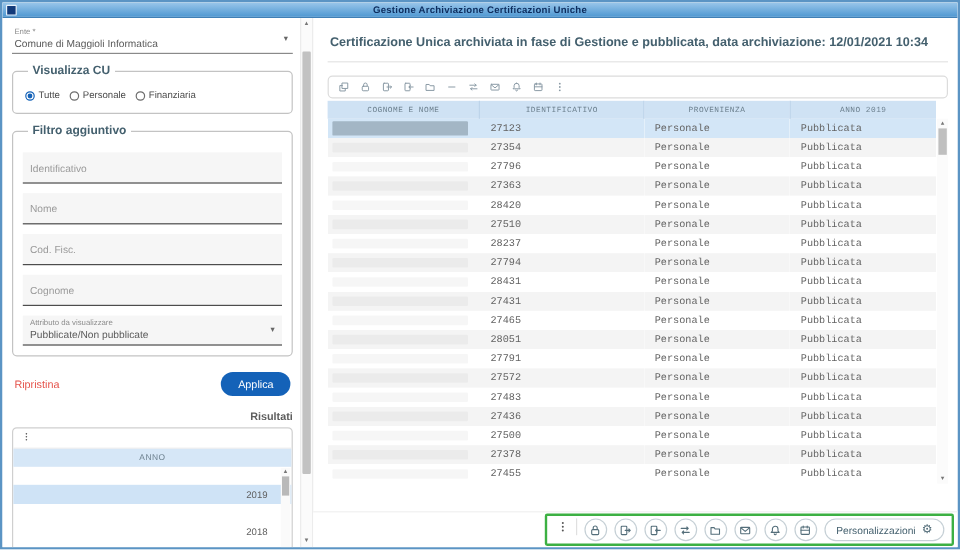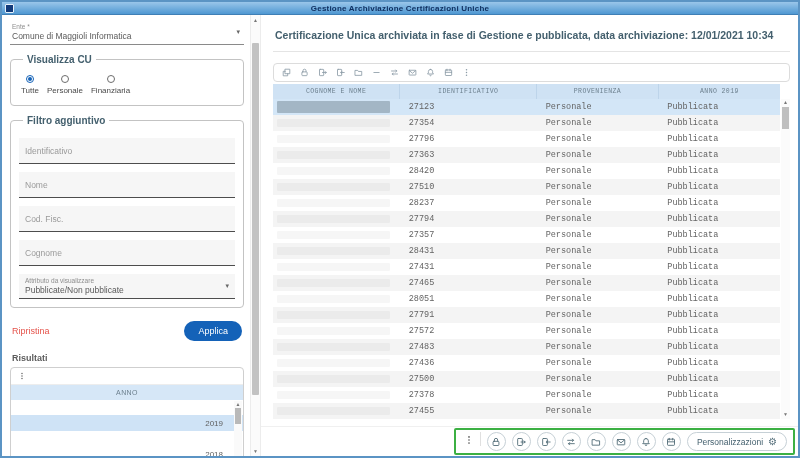--- a/index.html
+++ b/index.html
@@ -18,33 +18,33 @@
   .sidebar { width:248px; flex:0 0 248px; padding:6px 6px 4px 8px; overflow:hidden; }
   .select-field { display:flex; align-items:center; justify-content:space-between; border-bottom:1px solid #8a8a8a; padding:2px 4px 3px 2px; cursor:pointer; }
   .flabel { font-size:6.5px; color:#8d8d8d; margin-bottom:1px; }
   .fvalue { font-size:8.5px; color:#5a5a5a; }
   .caret { font-size:7px; color:#666; }
 
   fieldset { border:1px solid #c3c3c3; border-radius:4px; padding:4px 8px 8px 8px; margin-top:9px; }
   legend { font-size:10px; font-weight:bold; color:#44606e; padding:0 4px; margin-left:4px; }
 
   .radios { display:flex; align-items:center; gap:8px; padding:6px 0 2px 2px; }
-  .radio { display:flex; align-items:center; gap:3px; font-size:8px; color:#4a4a4a; cursor:pointer;flex-direction:column; }
+  .radio { display:flex; align-items:center; gap:3px; font-size:8px; color:#4a4a4a; cursor:pointer; }
   .radio .dot { width:8px; height:8px; border:1.3px solid #6d6d6d; border-radius:50%; display:inline-block; position:relative; }
   .radio.sel .dot { border-color:#1462b8; }
   .radio.sel .dot::after { content:""; position:absolute; inset:1px; background:#1462b8; border-radius:50%; }
 
   .input-line { height:26px; background:#f6f6f6; border-bottom:1.4px solid #4d4d4d; display:flex; align-items:center; padding-left:6px; font-size:8.5px; color:#9a9a9a; margin-top:8px; cursor:text; }
   .attr-select { margin-top:8px; background:#f6f6f6; border-bottom:1.4px solid #4d4d4d; display:flex; align-items:center; justify-content:space-between; padding:3px 6px; cursor:pointer;gap:13px; }
 
   .actions { display:flex; align-items:center; justify-content:space-between; margin-top:13px; padding:0 2px; }
   .ripristina { font-size:9px; color:#e5534b; cursor:pointer;text-align:center; }
   .applica { background:#1462b8; color:#fff; border:none; border-radius:10px; font-size:9px; font-family:inherit; padding:5px 14px; cursor:pointer; }
 
-  .risultati { font-size:9px; font-weight:bold; color:#5d5d5d; margin:12px 0 4px 2px; }
+  .risultati { font-size:9px; font-weight:bold; color:#5d5d5d; margin:12px 0 4px 2px;text-align:right; }
   .results-box { border:1px solid #cfcfcf; border-radius:4px; overflow:hidden; position:relative; }
   .rb-top { height:17px; display:flex; align-items:center; padding-left:7px; border-bottom:1px solid #ededed; color:#555; }
   .rb-head { height:15px; background:#d6e7f7; font-size:7px; color:#6b7f8d; display:flex; align-items:center; justify-content:center; letter-spacing:.4px; }
   .rb-row { height:16px; font-size:8px; color:#5f5f5f; display:flex; align-items:center; justify-content:flex-end; padding-right:20px; cursor:pointer;margin-top:15px; }
   .rb-row.sel { background:#cfe3f6; }
   .rb-row:nth-child(3) { background:#f3f3f3; }
   .rb-scroll { position:absolute; right:1px; top:33px; bottom:1px; width:8px; display:flex; flex-direction:column; align-items:center; background:#fafafa; }
   .rb-scroll .thumb { width:6px; height:16px; background:#b9b9b9; margin-top:1px; }
   .sarrow { font-size:5px; color:#777; line-height:6px; cursor:pointer; }
 
@@ -311,26 +311,20 @@
                 <td>Pubblicata</td>
               </tr>
               <tr class="">
                 <td><span class="redact"></span></td>
                 <td>27794</td>
                 <td>Personale</td>
                 <td>Pubblicata</td>
               </tr>
               <tr class="">
                 <td><span class="redact"></span></td>
-                <td>27357</td>
-                <td>Personale</td>
-                <td>Pubblicata</td>
-              </tr>
-              <tr class="">
-                <td><span class="redact"></span></td>
                 <td>28431</td>
                 <td>Personale</td>
                 <td>Pubblicata</td>
               </tr>
               <tr class="">
                 <td><span class="redact"></span></td>
                 <td>27431</td>
                 <td>Personale</td>
                 <td>Pubblicata</td>
               </tr>

